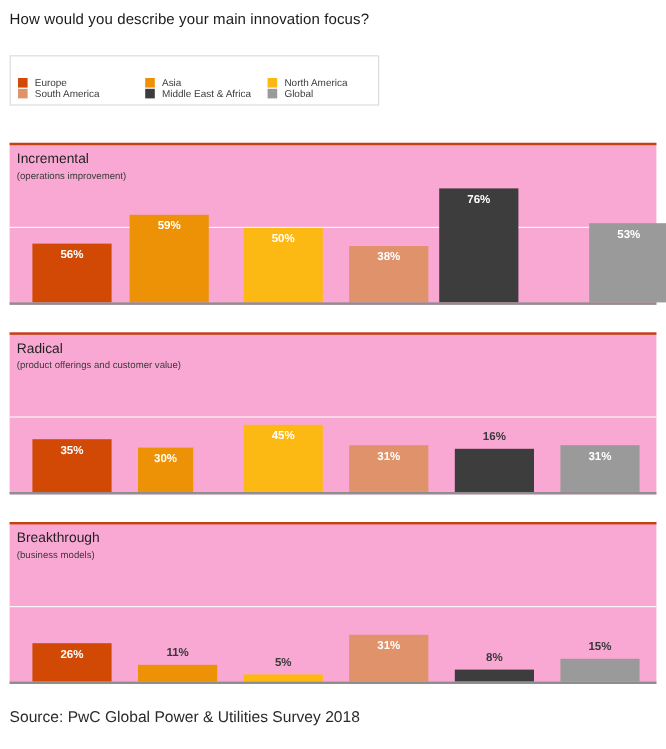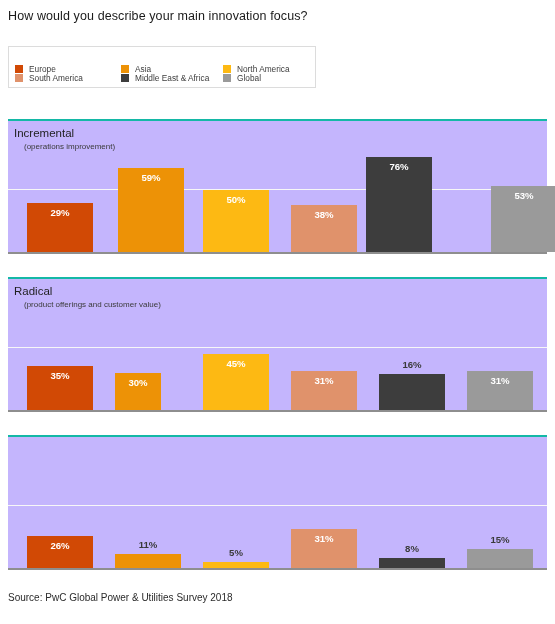--- a/index.html
+++ b/index.html
@@ -68,23 +68,23 @@
     color: #3c3c3c;
     white-space: nowrap;
     line-height: 10px;
   }
 
   
   .panel {
     position: absolute;
     left: 8px;
     width: 539px;
-    background: #c4b5fd;
+    background: #f9a8d4;
     box-sizing: border-box;
-    border-top: 2px solid #14b8a6;
+    border-top: 2px solid #c2410c;
   }
   #panel-0 { top: 119px; height: 135px; }
   #panel-1 { top: 277px; height: 135px; }
   #panel-2 { top: 435px; height: 135px; }
 
   .panel-gridline {
     position: absolute;
     left: 0;
     right: 0;
     height: 1px;
@@ -106,21 +106,20 @@
   .panel-name {
     font-size: 11.5px;
     color: #1f1f1f;
     line-height: 14px;
   }
   .panel-sub {
     font-size: 8px;
     color: #3a3a3a;
     line-height: 11px;
     margin-top: 1px;
-    margin-left: 10px;
   }
 
   
   .bar {
     position: absolute;
     bottom: 2px;
     box-sizing: border-box;
   }
   .bar-label {
     position: absolute;
@@ -139,21 +138,21 @@
   .bar-label.outside {
     top: -15px;
     color: #3a3a3a;
   }
 
   
   #source-note {
     position: absolute;
     left: 8px;
     top: 592px;
-    font-size: 10px;
+    font-size: 13px;
     color: #2b2b2b;
     line-height: 11px;
   }
 </style>
 </head>
 <body>
 
 <div id="chart-title">How would you describe your main innovation focus?</div>
 
 <div id="legend">
@@ -188,23 +187,23 @@
 </div>
 
 <div class="panel" id="panel-0">
   <div class="panel-heading">
     <div class="panel-name">Incremental</div>
     <div class="panel-sub">(operations improvement)</div>
   </div>
   <div class="panel-gridline" style="top:68px"></div>
   <div class="bars">
       <div class="bar" style="left: 19px; width: 66px; height: 49px; background: rgb(209, 73, 5);">
-        <div class="bar-label inside">29%</div>
-      </div>
-      <div class="bar" style="left: 110px; width: 66px; height: 84px; background: rgb(237, 146, 6); padding-left: 27px;">
+        <div class="bar-label inside">56%</div>
+      </div>
+      <div class="bar" style="left: 100px; width: 66px; height: 73px; background: rgb(237, 146, 6); padding-left: 27px;">
         <div class="bar-label inside">59%</div>
       </div>
       <div class="bar" style="left: 195px; width: 66px; height: 62px; background: rgb(253, 185, 19);">
         <div class="bar-label inside">50%</div>
       </div>
       <div class="bar" style="left: 283px; width: 66px; height: 47px; background: rgb(224, 146, 107);">
         <div class="bar-label inside">38%</div>
       </div>
       <div class="bar" style="left: 358px; width: 66px; height: 95px; background: rgb(61, 61, 61);">
         <div class="bar-label inside">76%</div>
@@ -239,20 +238,24 @@
         <div class="bar-label outside">16%</div>
       </div>
       <div class="bar" style="left: 459px; width: 66px; height: 39px; background: rgb(154, 154, 154);">
         <div class="bar-label inside">31%</div>
       </div>
     </div>
   <div class="panel-baseline"></div>
 </div>
 
 <div class="panel" id="panel-2">
+  <div class="panel-heading">
+    <div class="panel-name">Breakthrough</div>
+    <div class="panel-sub">(business models)</div>
+  </div>
   <div class="panel-gridline" style="top:68px"></div>
   <div class="bars">
       <div class="bar" style="left: 19px; width: 66px; height: 32px; background: rgb(209, 73, 5); padding-left: 16px;">
         <div class="bar-label inside">26%</div>
       </div>
       <div class="bar" style="left: 107px; width: 66px; height: 14px; background: rgb(237, 146, 6);">
         <div class="bar-label outside">11%</div>
       </div>
       <div class="bar" style="left: 195px; width: 66px; height: 6px; background: rgb(253, 185, 19);">
         <div class="bar-label outside">5%</div>

